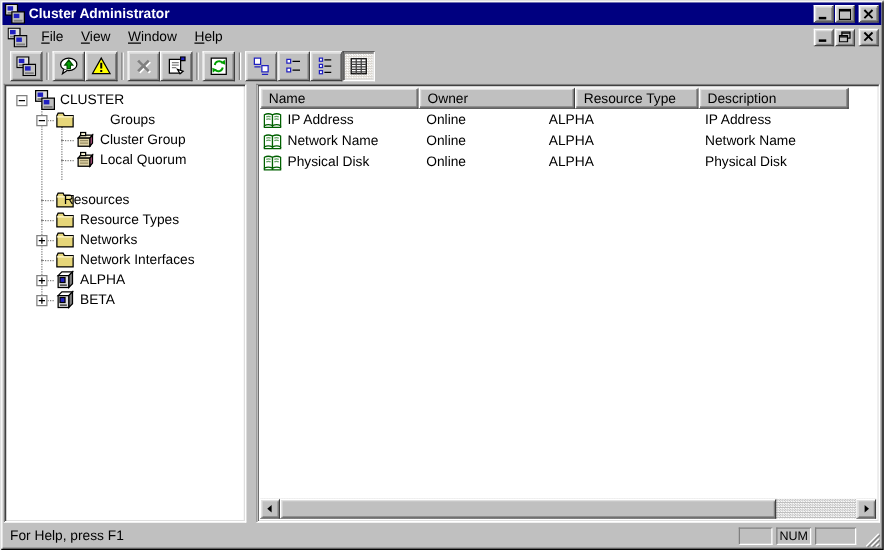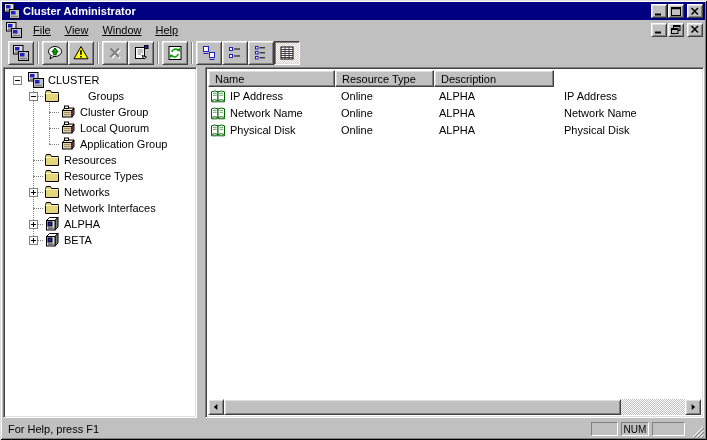--- a/index.html
+++ b/index.html
@@ -122,21 +122,21 @@
     <span class="icon">
         <svg viewBox="0 0 16 16">
           <rect x="0.5" y="0.5" width="9.5" height="8.5" fill="#dfdfdf" stroke="#000"></rect>
           <rect x="2" y="2" width="4.5" height="3.5" fill="#2020c0"></rect>
           <rect x="2" y="6.5" width="6.5" height="1.5" fill="#808080"></rect>
           <rect x="5.5" y="6.5" width="10" height="9" fill="#c0c0c0" stroke="#000"></rect>
           <rect x="7" y="8" width="4.5" height="3.5" fill="#2020c0"></rect>
           <rect x="7" y="12.8" width="7" height="1.5" fill="#808080"></rect>
         </svg>
       </span>
-    <span id="menubar-items" style="display:flex;text-decoration:underline;">
+    <span id="menubar-items" style="display:flex;">
         <span class="menu-item">File</span>
         <span class="menu-item">View</span>
         <span class="menu-item">Window</span>
         <span class="menu-item">Help</span>
       </span>
     <span id="mdi-controls">
         <button class="winbtn btn3d">
           <svg viewBox="0 0 10 9">
             <rect x="1" y="6.5" width="6" height="2" fill="#000"></rect>
           </svg>
@@ -321,42 +321,29 @@
               <svg viewBox="0 0 16 16">
                 <path d="M2.5 6.5 L4.5 4 L14 4 L12 6.5 Z" fill="#f5eecb" stroke="#000"></path>
                 <rect x="2.5" y="6.5" width="9.5" height="6.5" fill="#e0d5a8" stroke="#000"></rect>
                 <path d="M12 6.5 L14 4 L14 10.5 L12 13 Z" fill="#b05080" stroke="#000"></path>
                 <rect x="4.5" y="2" width="4" height="2.5" fill="#fffbda" stroke="#000"></rect>
                 <path d="M4 8.5 H10.5 M4 10.5 H10.5" stroke="#9a8f66"></path>
               </svg>
             </span>
             <span class="lbl" style="left: 72px;">Local Quorum</span>
           </div>
-          <div class="tree-row" style="top: 66px;">
-            <div class="stub" style="left: 43px; width: 10px; top: 8px;"></div>
-            <span class="icon" style="position: absolute; left: 54px;">
-              <svg viewBox="0 0 16 16">
-                <path d="M2.5 6.5 L4.5 4 L14 4 L12 6.5 Z" fill="#f5eecb" stroke="#000"></path>
-                <rect x="2.5" y="6.5" width="9.5" height="6.5" fill="#e0d5a8" stroke="#000"></rect>
-                <path d="M12 6.5 L14 4 L14 10.5 L12 13 Z" fill="#b05080" stroke="#000"></path>
-                <rect x="4.5" y="2" width="4" height="2.5" fill="#fffbda" stroke="#000"></rect>
-                <path d="M4 8.5 H10.5 M4 10.5 H10.5" stroke="#9a8f66"></path>
-              </svg>
-            </span>
-            <span class="lbl" style="left: 72px;">Application Group</span>
-          </div>
           <div class="tree-row" style="top: 82px;">
             <div class="stub" style="left: 27px; width: 10px; top: 8px;"></div>
             <span class="icon" style="position: absolute; left: 38px;">
               <svg viewBox="0 0 16 16">
                 <path d="M1.5 13.5 L1.5 4.5 L2.5 2.5 L6.5 2.5 L7.5 4.5 L14.5 4.5 L14.5 13.5 Z" fill="#e6d67a" stroke="#000"></path>
                 <path d="M1.5 5.5 L14.5 5.5" stroke="#fff8d0"></path>
               </svg>
             </span>
-            <span class="lbl" style="left: 56px;">Resources</span>
+            <span class="lbl" style="left: 43px;">Resources</span>
           </div>
           <div class="tree-row" style="top: 98px;">
             <div class="stub" style="left: 27px; width: 10px; top: 8px;"></div>
             <span class="icon" style="position: absolute; left: 38px;">
               <svg viewBox="0 0 16 16">
                 <path d="M1.5 13.5 L1.5 4.5 L2.5 2.5 L6.5 2.5 L7.5 4.5 L14.5 4.5 L14.5 13.5 Z" fill="#e6d67a" stroke="#000"></path>
                 <path d="M1.5 5.5 L14.5 5.5" stroke="#fff8d0"></path>
               </svg>
             </span>
             <span class="lbl" style="left: 56px;">Resource Types</span>
@@ -425,20 +412,21 @@
         </div>
       </div>
   </div>
 
   <div id="splitter"></div>
 
   <div id="list-panel" class="sunken">
     <div class="panel-inner">
       <div id="list-header">
           <div class="hcell" style="width: 127px;">Name</div>
+          <div class="hcell" style="width: 125px;">Owner</div>
           <div class="hcell" style="width: 99px;">Resource Type</div>
           <div class="hcell" style="width: 120px;">Description</div>
         </div>
       <div id="list-rows">
           <div class="lrow">
             <div class="lcell name" style="width: 127px;">
               <span class="icon">
                 <svg viewBox="0 0 16 16">
                   <path d="M1.5 12.5 L1.5 13.8 L7.6 13.8 L8 13.2 L8.4 13.8 L14.5 13.8 L14.5 12.5" fill="none" stroke="#006000"></path>
                   <path d="M1.5 3.8 Q4.5 2.2 8 3.8 L8 12.5 Q4.5 10.9 1.5 12.5 Z" fill="#fff" stroke="#006000"></path>

